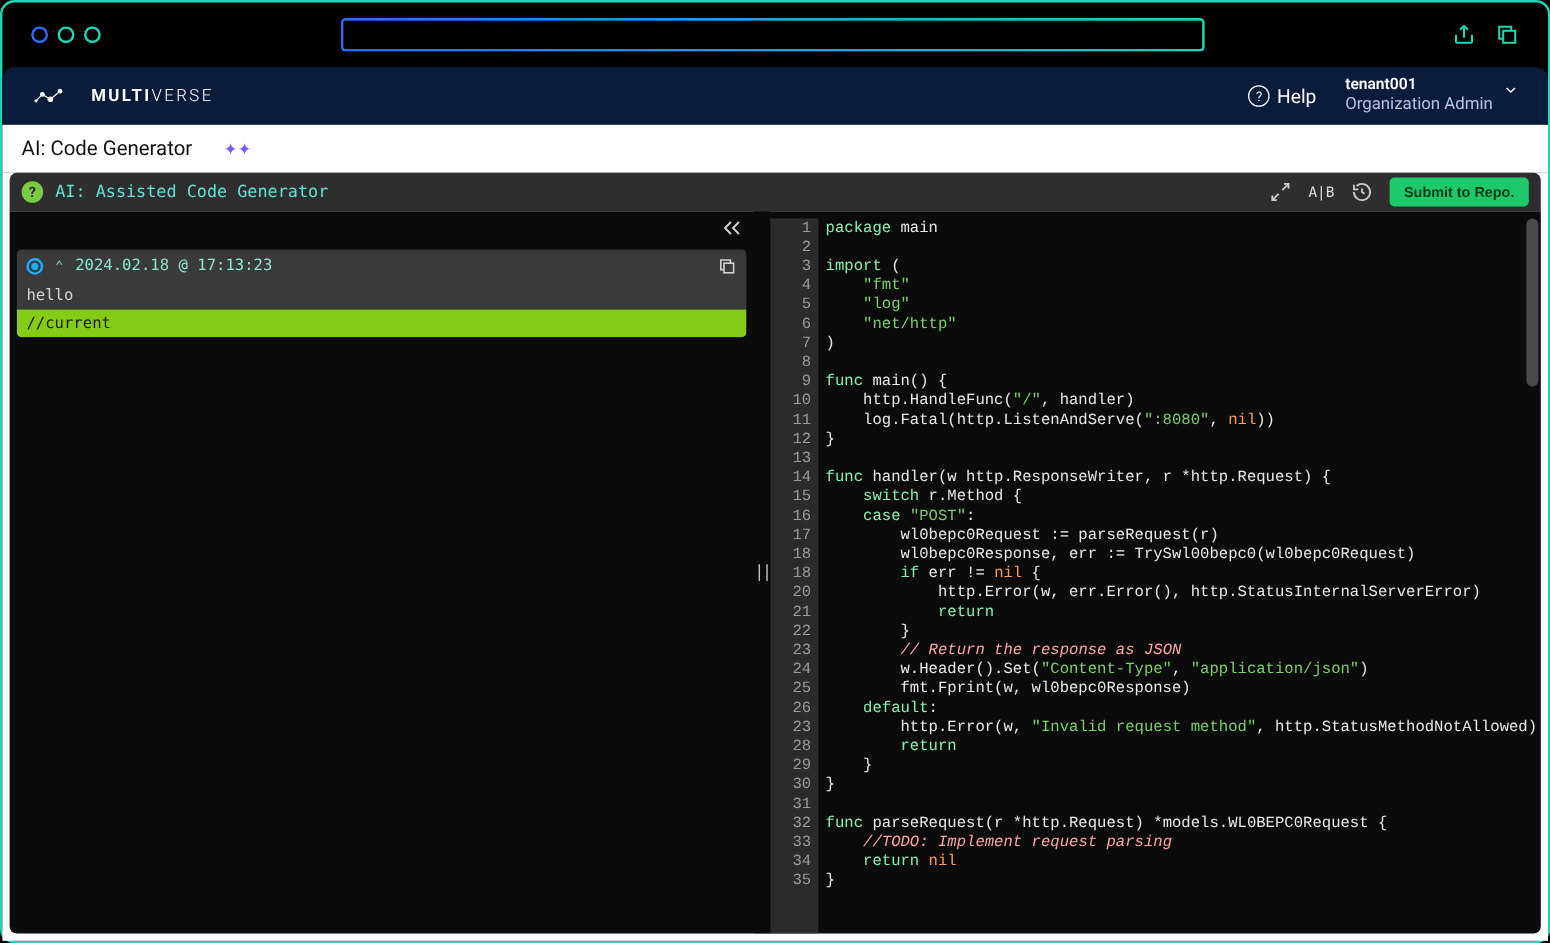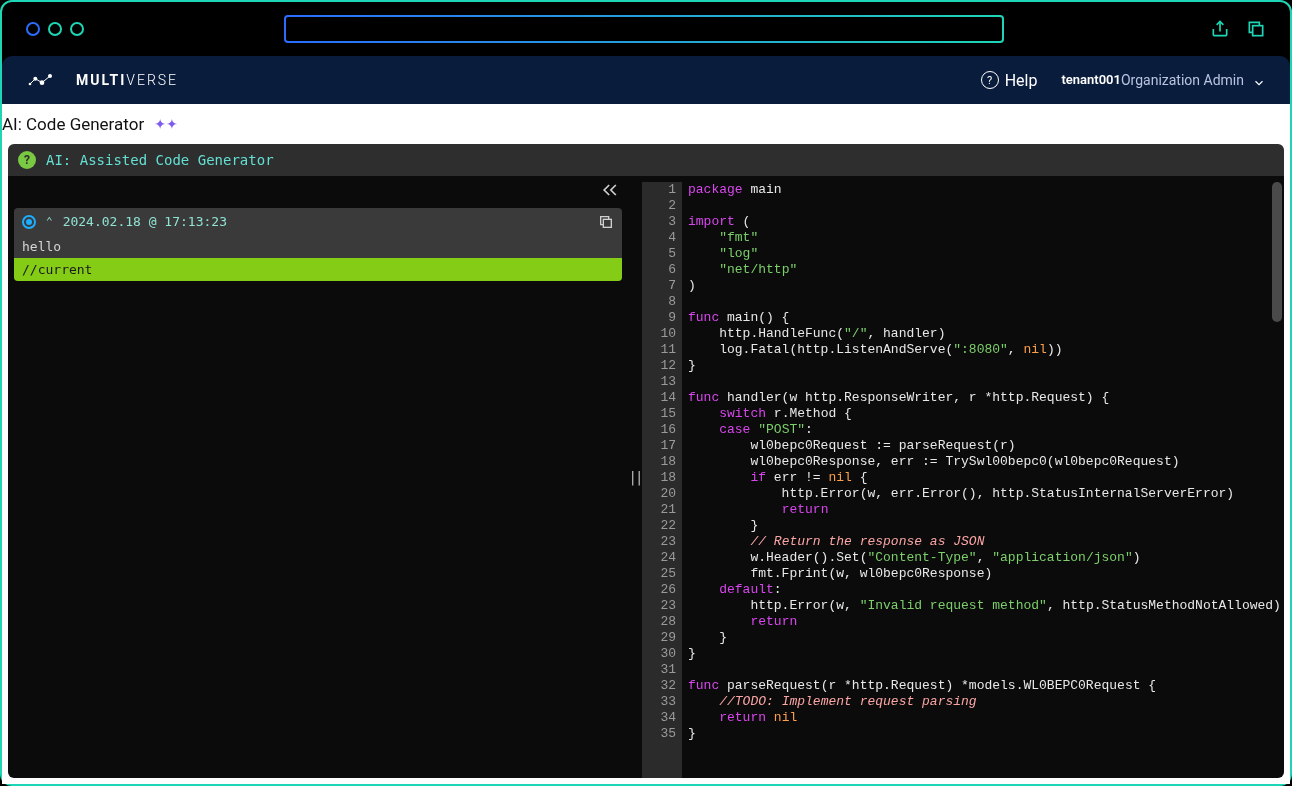--- a/index.html
+++ b/index.html
@@ -53,32 +53,32 @@
     padding:0 24px;
     color:#fff;
   }
   .brand-logo { display:flex; align-items:center; gap:10px; }
   .brand-dots { width:40px; height:18px; }
   .brand-name { font-weight:300; letter-spacing:2px; font-size:14px; }
   .brand-name b { font-weight:700; letter-spacing:2px; }
   .brand-spacer { flex-grow:1; }
   .help-block { display:flex; align-items:center; gap:6px; margin-right:24px; cursor:pointer; }
   .help-icon { width:18px; height:18px; border:1.5px solid #fff; border-radius:50%; display:flex; align-items:center; justify-content:center; font-size:11px;}
-  .user-block { display:flex; flex-direction:row; align-items:center; line-height:1.15; cursor:pointer; position:relative; padding-right:22px;}
+  .user-block { display:flex; flex-direction:column; align-items:flex-start; line-height:1.15; cursor:pointer; position:relative; padding-right:22px;}
   .user-name { font-size:13px; font-weight:600;}
   .user-role { font-size:14px; color:#b8c4e0;}
   .user-caret { position:absolute; right:0; top:4px; }
 
   
   .page-title-bar {
     background:#fff;
     height:40px;
     display:flex; align-items:center;
-    padding:0 0;
-    gap:10px;
+    padding:0 16px;
+    gap:26px;
   }
   .page-title { font-size:17px; color:#111;}
   .sparkle { color:#7e5bef; font-size:14px;}
 
   
   .app-body {
     flex-grow:1;
     background:#fff;
     padding:0 6px 6px 6px;
     display:flex; flex-direction:column;
@@ -219,21 +219,21 @@
   .code div { height:16px; }
   .scrollbar-thumb {
     position:absolute;
     right:2px; top:6px;
     width:10px; height:140px;
     background:#4a4a4a;
     border-radius:5px;
   }
 
   
-  .k-pkg { color:#d946ef; }     
+  .k-pkg { color:#86efac; }     
   .k-ident { color:#e8e8e8; }
   .k-str { color:#7ccf6a; }
   .k-nil { color:#ff9f4a; }
   .k-comment { color:#fca5a5; font-style:italic; }
 </style>
 </head>
 <body>
 
 <div class="outer-frame">
 
@@ -285,20 +285,35 @@
   <div class="page-title-bar">
     <span class="page-title">AI: Code Generator</span>
     <span class="sparkle">✦✦</span>
   </div>
 
   <div class="app-body">
     <div class="tool-header">
       <div class="tool-q">?</div>
       <span class="tool-title">AI: Assisted Code Generator</span>
       <div class="tool-spacer"></div>
+      <div class="tool-icons">
+        <svg class="tool-icon" viewBox="0 0 24 24" fill="none" stroke="#ccc" stroke-width="2">
+            <path d="M14 10l7-7"></path>
+            <path d="M21 8V3h-5"></path>
+            <path d="M10 14l-7 7"></path>
+            <path d="M3 16v5h5"></path>
+          </svg>
+        <span class="ab-label">A|B</span>
+        <svg class="tool-icon" viewBox="0 0 24 24" fill="none" stroke="#ccc" stroke-width="2">
+            <path d="M3 12a9 9 0 1 0 3-6.7"></path>
+            <path d="M3 4v5h5"></path>
+            <path d="M12 8v4l3 2"></path>
+          </svg>
+        <button class="submit-btn">Submit to Repo.</button>
+      </div>
     </div>
 
     <div class="workspace">
 
       <div class="left-panel">
         <svg class="collapse-chevron" width="20" height="20" viewBox="0 0 24 24" fill="none" stroke="currentColor" stroke-width="2">
             <path d="M11 18l-6-6 6-6"></path>
             <path d="M19 18l-6-6 6-6"></path>
           </svg>
 

